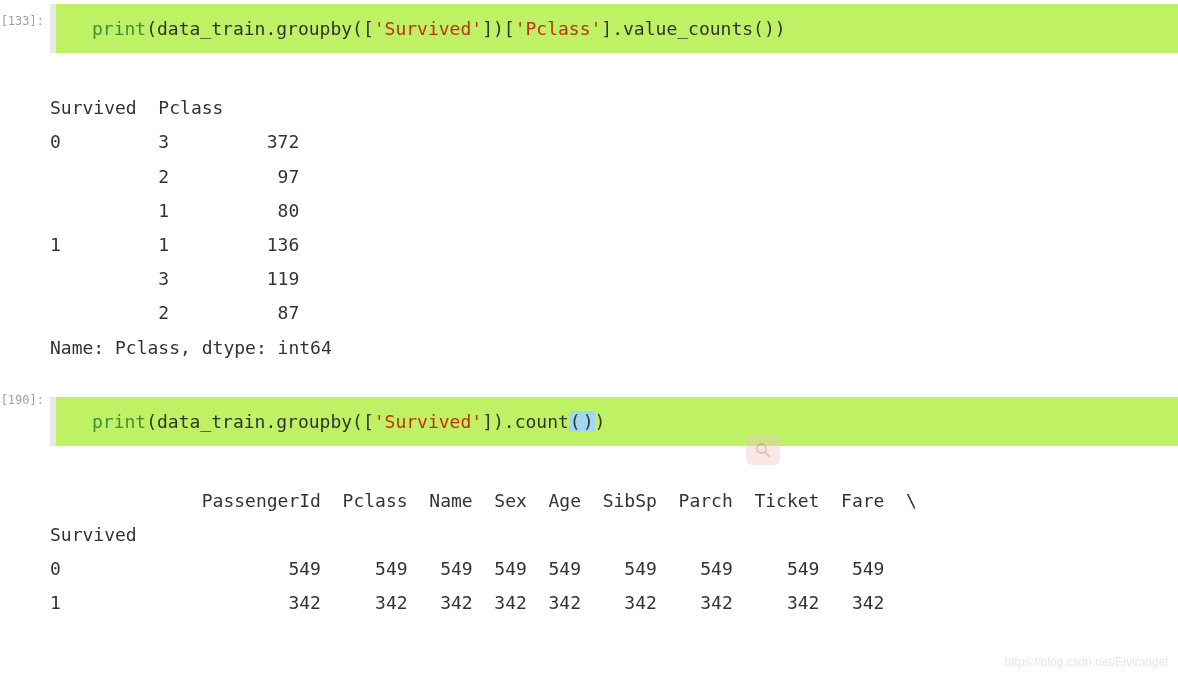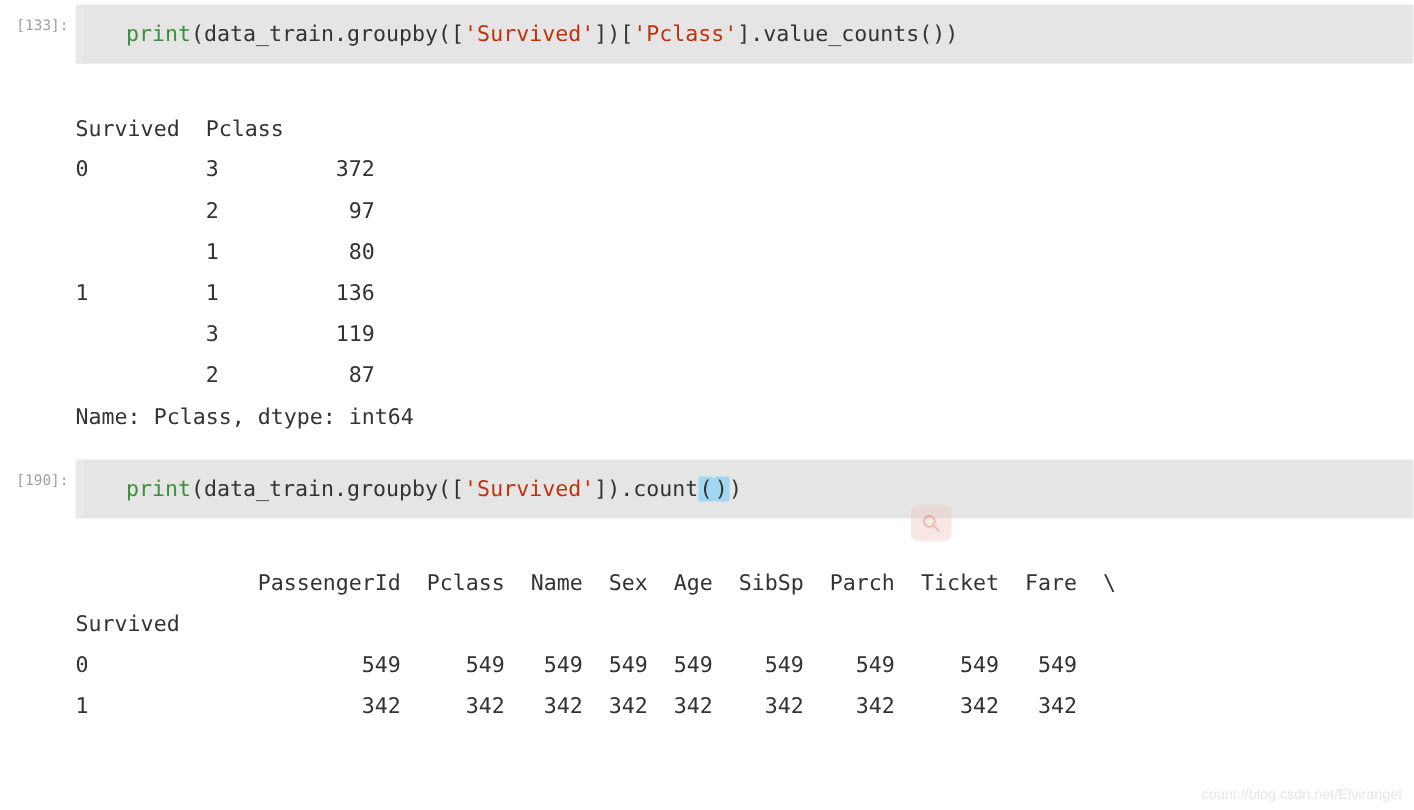--- a/index.html
+++ b/index.html
@@ -9,38 +9,38 @@
     font-size: 17px;
     color: #333;
     padding: 4px 0;
   }
   .cell {
     display: flex;
     align-items: flex-start;
     margin-bottom: 4px;
   }
   .prompt {
-    width: 63px;
+    width: 50px;
     text-align: right;
     padding-right: 6px;
     padding-top: 10px;
     color: #a0a0a0;
     font-size: 12px;
     flex-shrink: 0;
   }
   .input-wrap {
     flex: 1;
     display: flex;
     background: #f7f7f7;
     border-left: 6px solid #e8e8e8;
   }
   .input-body {
     flex: 1;
     padding: 12px 12px 12px 36px;
-    background: #e5e5e5;
+    background: #bef264;
     font-size: 18px;
     line-height: 1.4;
     white-space: pre;
   }
   .output-wrap {
     flex: 1;
     padding: 10px 0 14px 0;
   }
   .output-body {
     font-size: 18px;
@@ -59,21 +59,21 @@
     display: inline-flex;
     align-items: center;
     justify-content: center;
     width: 34px;
     height: 30px;
     background: #f0c8c0;
     border-radius: 6px;
     opacity: 0.4;
   }
   .search-badge svg { stroke: #d05030; fill: none; stroke-width: 2; }
-  .cell-134 .input-body-wrap { position: relative; }
+  .cell-134 .input-body-wrap { position: relative; margin-top: 14px; }
   .watermark {
     position: fixed;
     right: 10px;
     bottom: 6px;
     font-size: 12px;
     color: #e6e6e6;
     font-family: sans-serif;
   }
 </style>
 </head>
@@ -116,13 +116,13 @@
 <div class="cell">
   <div class="prompt"></div>
   <div class="output-wrap">
     <div class="output-body">              PassengerId  Pclass  Name  Sex  Age  SibSp  Parch  Ticket  Fare  \
 Survived                                                                        
 0                     549     549   549  549  549    549    549     549   549   
 1                     342     342   342  342  342    342    342     342   342   </div>
   </div>
 </div>
 
-<div class="watermark">count://blog.csdn.net/Elvirangel</div>
+<div class="watermark">https://blog.csdn.net/Elvirangel</div>
 
 </body></html>

